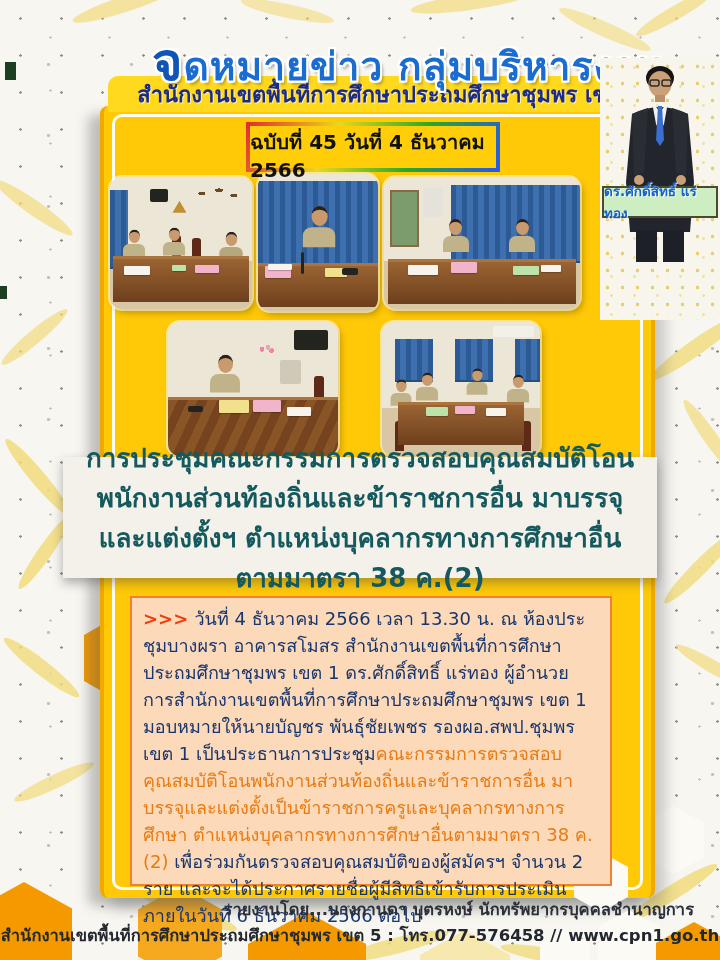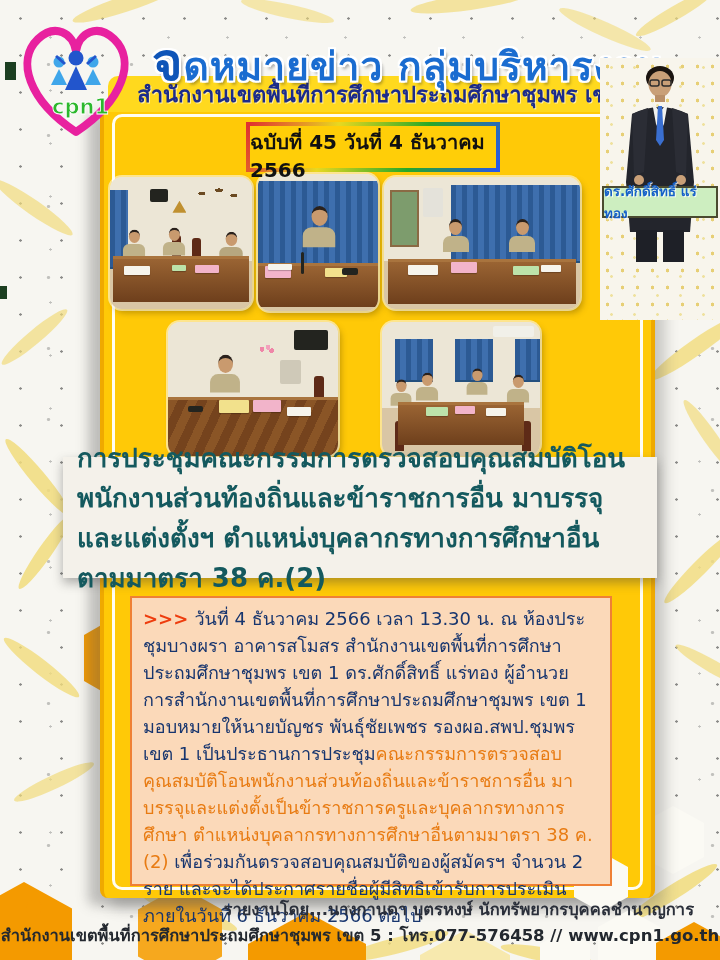--- a/index.html
+++ b/index.html
@@ -62,21 +62,21 @@
     background-size:15px 17px,23px 19px;}
   .portrait-box svg{position:absolute;left:12px;top:4px;}
   .director-name{position:absolute;left:2px;top:128px;width:112px;height:28px;
     background:#cdeec0;border:2px solid #4a4a30;display:flex;align-items:center;}
   .director-name .txt{font-size:13.5px;font-weight:bold;color:#1560c8;text-shadow:1px 1px 0 rgba(255,255,255,.8);}
 
   
   .headline-box{position:absolute;left:63px;top:457px;width:594px;height:121px;z-index:4;
     background:#f4f1ea;box-shadow:0 5px 10px rgba(60,60,60,.4);
     display:flex;align-items:center;justify-content:center;}
-  .headline-box .txt{padding:0 14px;font-size:26px;font-weight:bold;
+  .headline-box .txt{padding:0 14px;text-align:center;font-size:26px;font-weight:bold;
     color:#14595e;line-height:40px;}
   .body-box{position:absolute;left:130px;top:596px;width:482px;height:290px;z-index:4;
     background:#fbd9b9;border:2px solid #ef8035;box-sizing:border-box;padding:7px 11px 0 11px;}
   .body-text{font-size:18px;line-height:27px;color:#17356e;text-align:left;}
   .seg-red{color:#ee3d0e;font-weight:bold;}
   .seg-navy{color:#17356e;}
   .seg-orange{color:#e87b12;}
 
   
   .footer-reporter{position:absolute;right:26px;top:896px;width:600px;z-index:6;
@@ -118,34 +118,20 @@
   <div class="hex" style="left:138px;top:886px;width:84px;height:94px;background:#f6a81e;z-index:1;"></div>
   <div class="hex" style="left:248px;top:912px;width:118px;height:128px;background:#f49a00;z-index:1;"></div>
   <div class="hex" style="left:420px;top:930px;width:90px;height:100px;background:#f7e9ae;z-index:1;"></div>
   <div class="hex" style="left:574px;top:852px;width:54px;height:60px;background:#fbfaf4;z-index:4;"></div>
   <div class="hex" style="left:598px;top:910px;width:62px;height:68px;background:#fbfaf4;z-index:4;"></div>
   <div class="hex" style="left:540px;top:930px;width:50px;height:56px;background:#fbfaf4;z-index:4;"></div>
   <div class="hex" style="left:642px;top:806px;width:62px;height:68px;background:#fbfaf4;z-index:1;"></div>
   <div class="hex" style="left:656px;top:922px;width:76px;height:84px;background:#f49a00;z-index:4;"></div>
   <div style="position:absolute;left:26px;top:900px;width:16px;height:16px;border-radius:50%;background:#f49a00;z-index:1;"></div>
 
-  <div class="logo">
-    <svg width="132" height="132" viewBox="0 0 132 132">
-      <path d="M66 120 C18 88 6 48 28 27 C45 11 63 21 66 39 C69 21 87 11 104 27 C126 48 114 88 66 120 Z" fill="none" stroke="#e8219f" stroke-width="8" stroke-linejoin="round"></path>
-      <circle cx="49" cy="50" r="5.5" fill="#3fa6ea"></circle>
-      <path d="M49 57 l-8 16 h16 z" fill="#3fa6ea"></path>
-      <circle cx="83" cy="50" r="5.5" fill="#3fa6ea"></circle>
-      <path d="M83 57 l-8 16 h16 z" fill="#3fa6ea"></path>
-      <circle cx="66" cy="46" r="7.5" fill="#2255cc"></circle>
-      <path d="M66 54 l-11 24 h22 z" fill="#2255cc"></path>
-      <line x1="55" y1="52" x2="46" y2="44" stroke="#2255cc" stroke-width="3"></line>
-      <line x1="77" y1="52" x2="86" y2="44" stroke="#2255cc" stroke-width="3"></line>
-      <text x="42" y="102" font-size="21" font-weight="bold" fill="#2db82d" stroke="#ffffff" stroke-width="0.8">cpn1</text>
-    </svg>
-  </div>
 
   <div class="header-title">จดหมายข่าว กลุ่มบริหารงานบุคคล</div>
 
   <div class="subtitle-band">
     <span class="txt">สำนักงานเขตพื้นที่การศึกษาประถมศึกษาชุมพร เขต 1</span>
   </div>
 
   <div class="main-panel">
     <div class="panel-inner"></div>
   </div>

